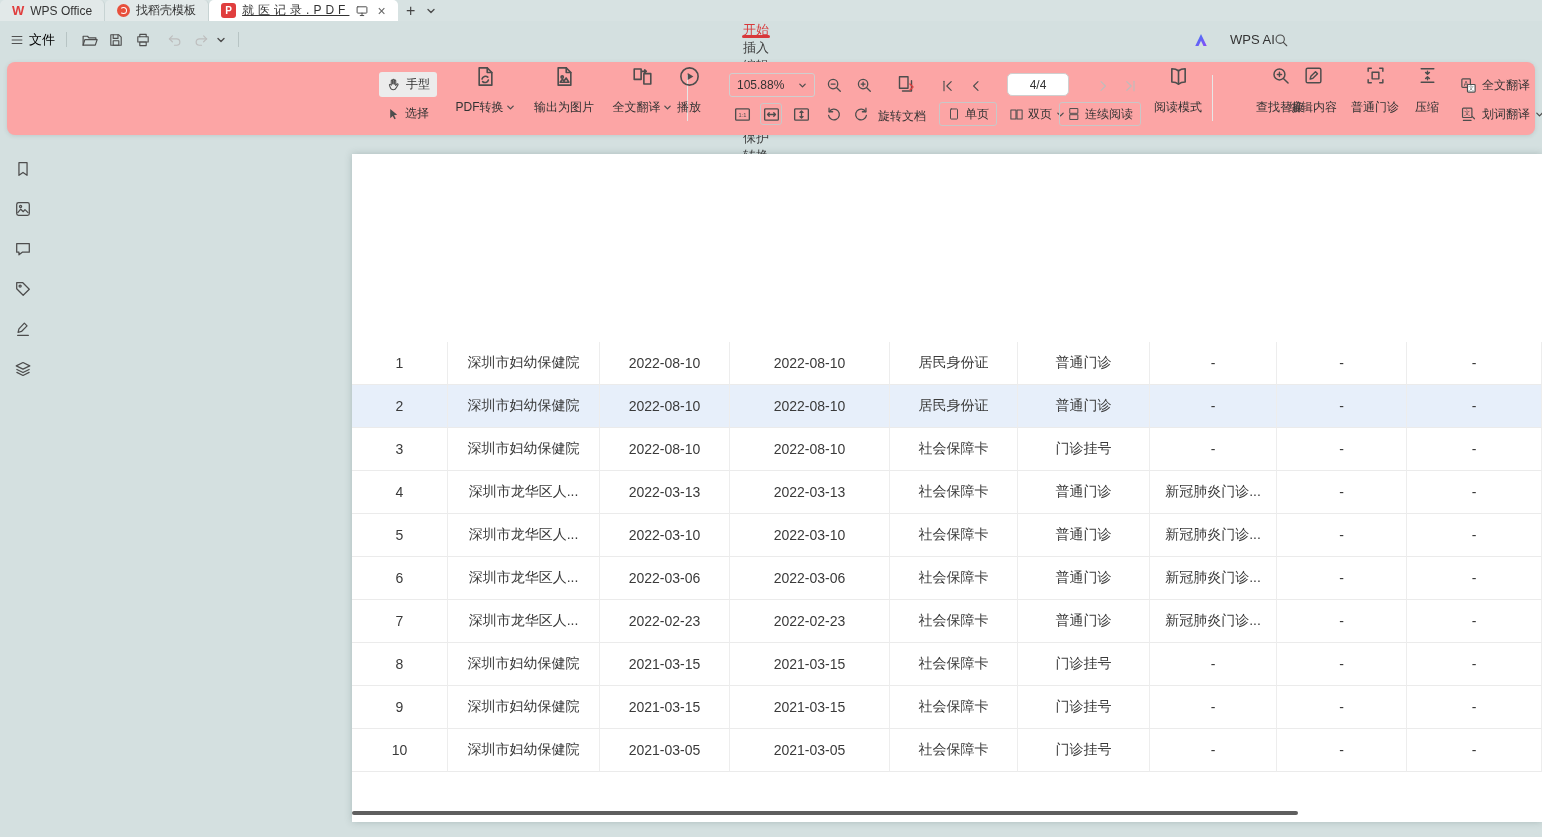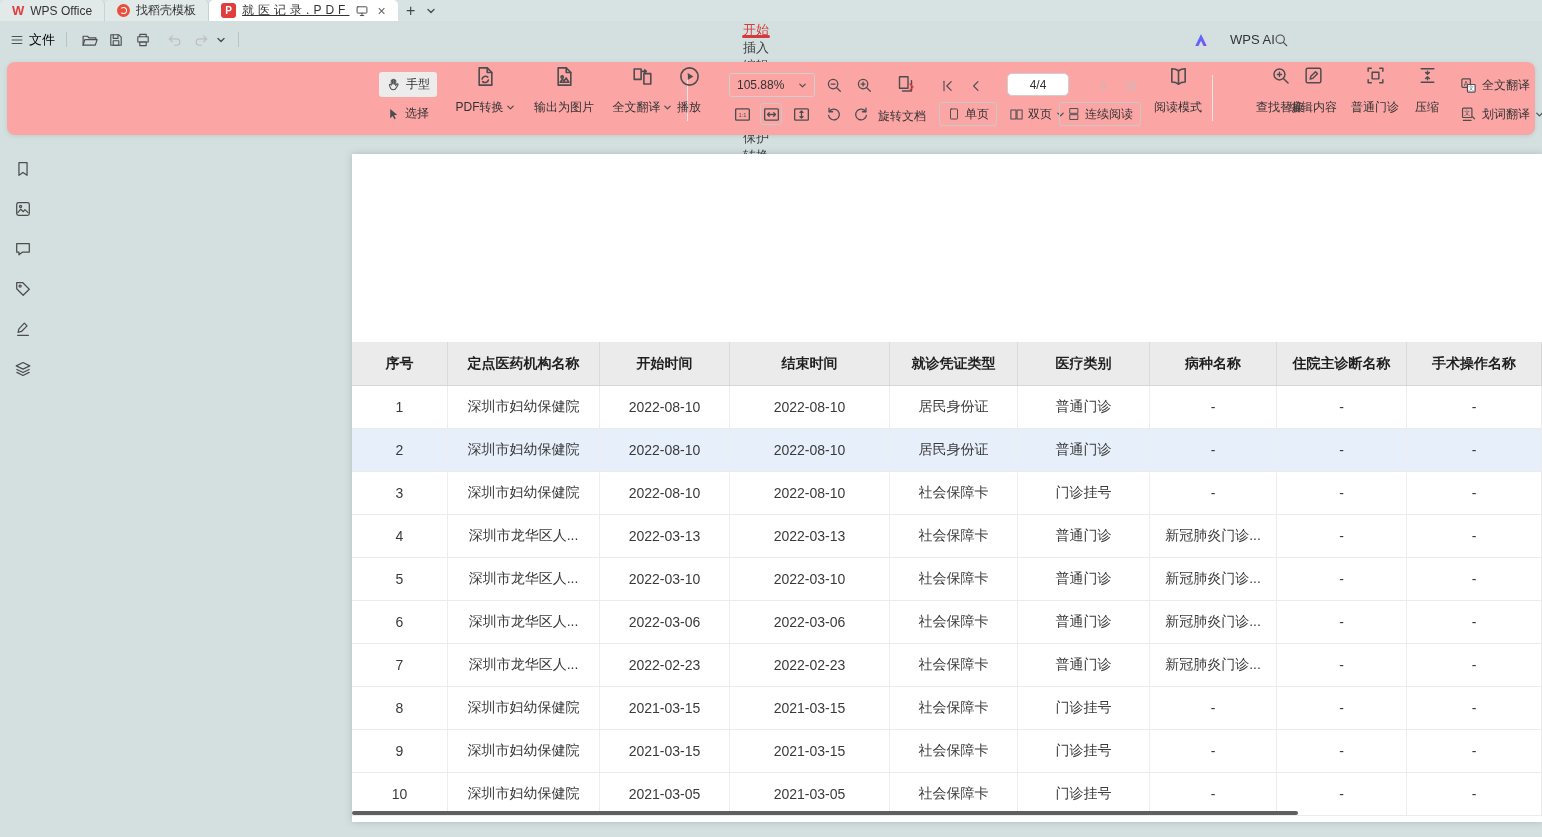--- a/index.html
+++ b/index.html
@@ -473,31 +473,20 @@
       <svg class="ic" width="18" height="18" viewBox="0 0 20 20">
           <path d="M10 2.8l7.5 3.7L10 10.2 2.5 6.5z"></path>
           <path d="M3.2 10.5l6.8 3.4 6.8-3.4"></path>
           <path d="M3.2 13.8l6.8 3.4 6.8-3.4"></path>
         </svg>
     </div>
   </div>
 
   <div id="page">
     <div id="rtable">
-      <div class="trow thead">
-          <div class="hcell">序号</div>
-          <div class="hcell">定点医药机构名称</div>
-          <div class="hcell">开始时间</div>
-          <div class="hcell">结束时间</div>
-          <div class="hcell">就诊凭证类型</div>
-          <div class="hcell">医疗类别</div>
-          <div class="hcell">病种名称</div>
-          <div class="hcell">住院主诊断名称</div>
-          <div class="hcell">手术操作名称</div>
-        </div>
       <div id="tbody">
           <div class="trow">
             <div class="tcell">1</div>
             <div class="tcell">深圳市妇幼保健院</div>
             <div class="tcell">2022-08-10</div>
             <div class="tcell">2022-08-10</div>
             <div class="tcell">居民身份证</div>
             <div class="tcell">普通门诊</div>
             <div class="tcell">-</div>
             <div class="tcell">-</div>

